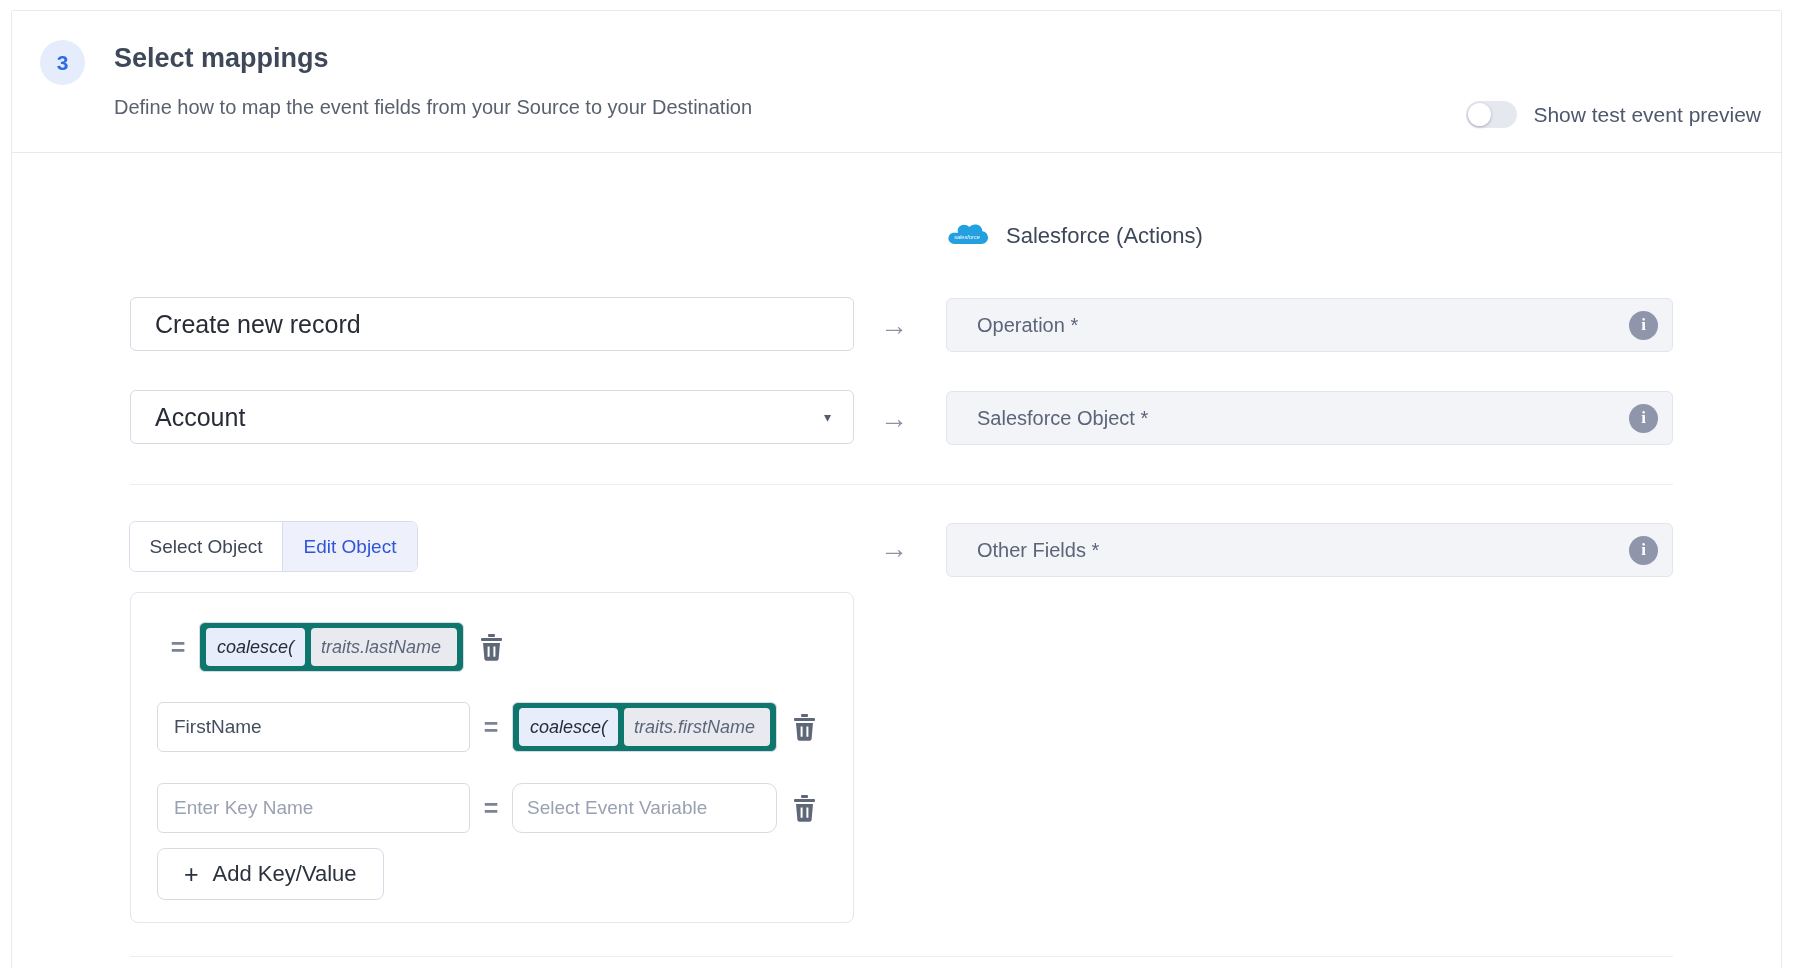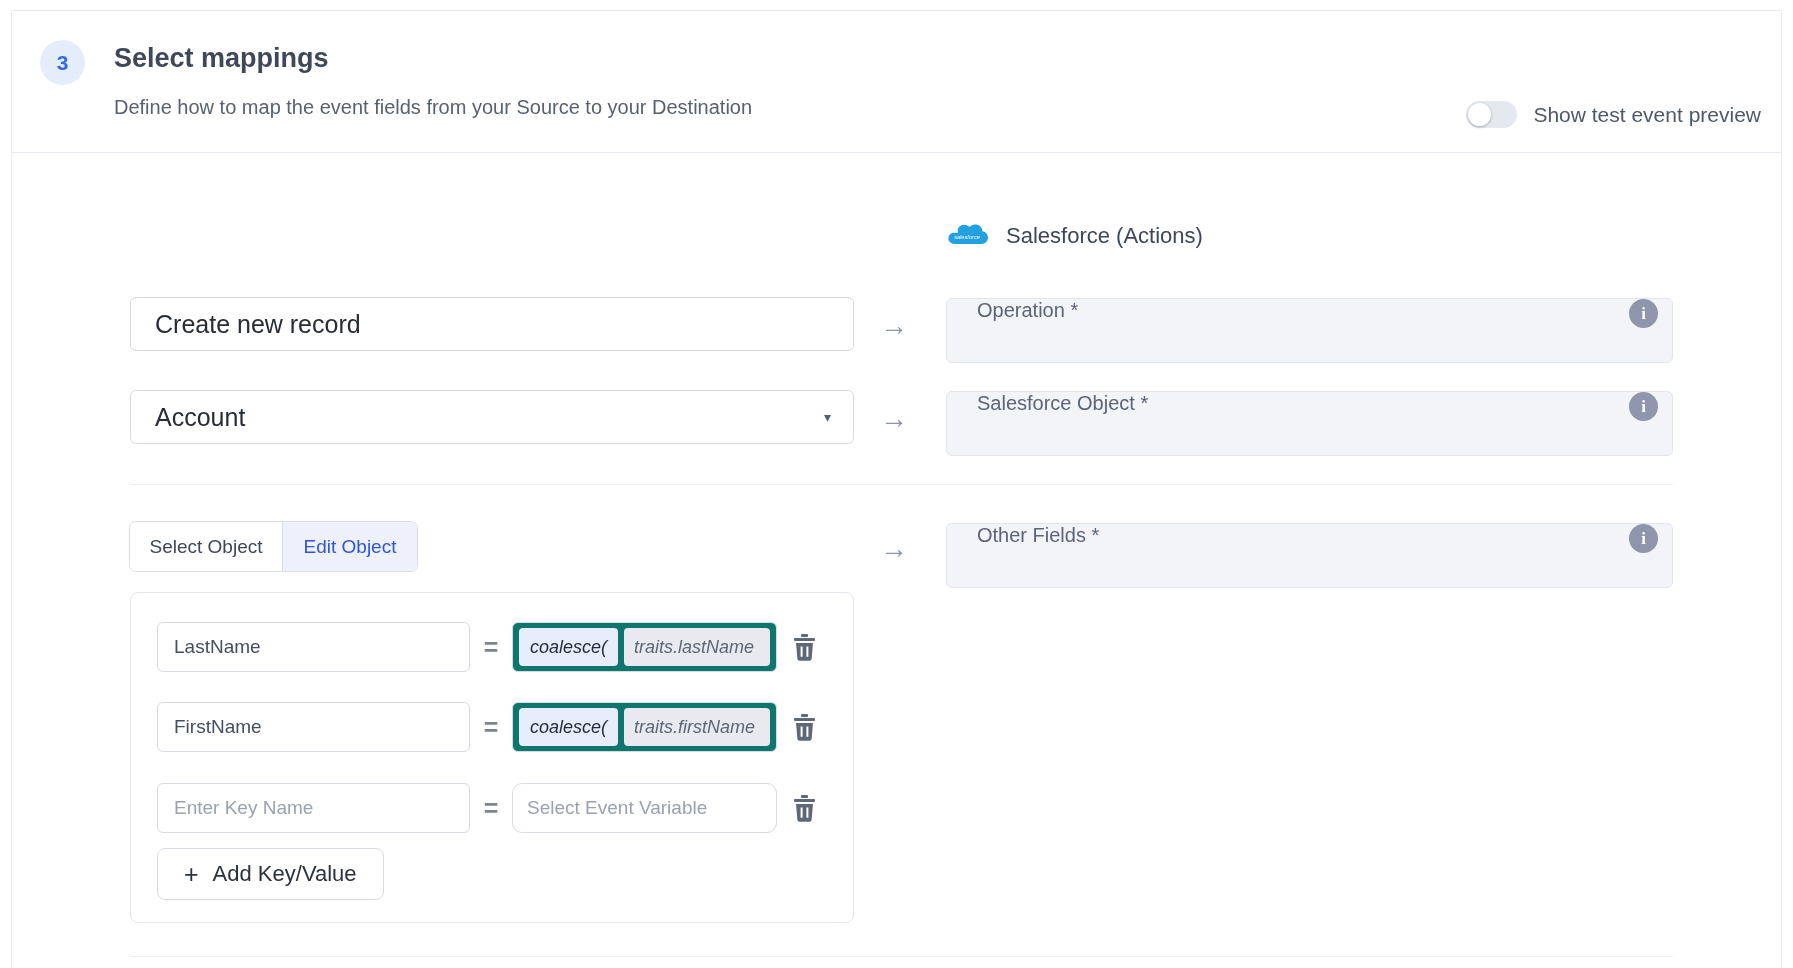--- a/index.html
+++ b/index.html
@@ -29,22 +29,22 @@
   .dest-name { font-size:22px; color:#3e4759; }
 
   .row-arrow { position:absolute; font-size:28px; color:#8c93a3; width:40px; text-align:center; }
 
   .src-box { position:absolute; left:118px; width:724px; height:54px; background:#fff;
              border:1px solid #d8dbe4; border-radius:6px; display:flex; align-items:center; }
   .src-input { flex:1; border:none; outline:none; background:transparent; padding:0 24px;
                font-size:25px; color:#272c36; font-family:"Liberation Sans", sans-serif; }
   .caret { font-size:14px; color:#555e6f; padding-right:22px; cursor:pointer; }
 
-  .dst-box { position:absolute; left:934px; width:727px; height:65px; background:#f3f4f8;
-             border:1px solid #e3e5ed; border-radius:6px; display:flex; }
+  .dst-box { position:absolute; left:934px; width:727px; height:54px; background:#f3f4f8;
+             border:1px solid #e3e5ed; border-radius:6px; display:flex; align-items:center; }
   .dst-label { flex:1; padding-left:30px; font-size:20px; color:#5b6478; }
   .info-icon { width:29px; height:29px; border-radius:50%; background:#8f95ab; color:#fff;
                font-size:17px; font-weight:700; font-family:"Liberation Serif", serif;
                display:flex; align-items:center; justify-content:center; margin-right:14px; cursor:pointer; }
 
   .divider { position:absolute; left:118px; width:1543px; height:1px; background:#edeef3; }
 
   
   .tabs { position:absolute; left:117px; top:510px; height:51px; display:flex;
           border:1px solid #d9dceb; border-radius:7px; overflow:hidden; background:#fff; }
@@ -130,21 +130,20 @@
   </div>
   <div class="row-arrow" style="left:862px; top:522px;">→</div>
   <div class="dst-box" style="top:512px;">
     <span class="dst-label">Other Fields *</span>
     <span class="info-icon">i</span>
   </div>
 
   <div class="kv-panel">
 
     <div class="kv-row" style="top:29px;">
-      <input class="kv-key" value="LastName" style="">
       <span class="kv-eq">=</span>
       <div class="kv-valbox">
         <span class="chip-fn">coalesce(</span>
         <span class="chip-var">traits.lastName</span>
       </div>
       <button class="trash-btn">
         <svg width="23" height="27" viewBox="0 0 23 27">
           <g fill="#5f6878">
             <rect x="1" y="4" width="21" height="3" rx="1"></rect>
             <rect x="8" y="0" width="7" height="3" rx="1"></rect>

